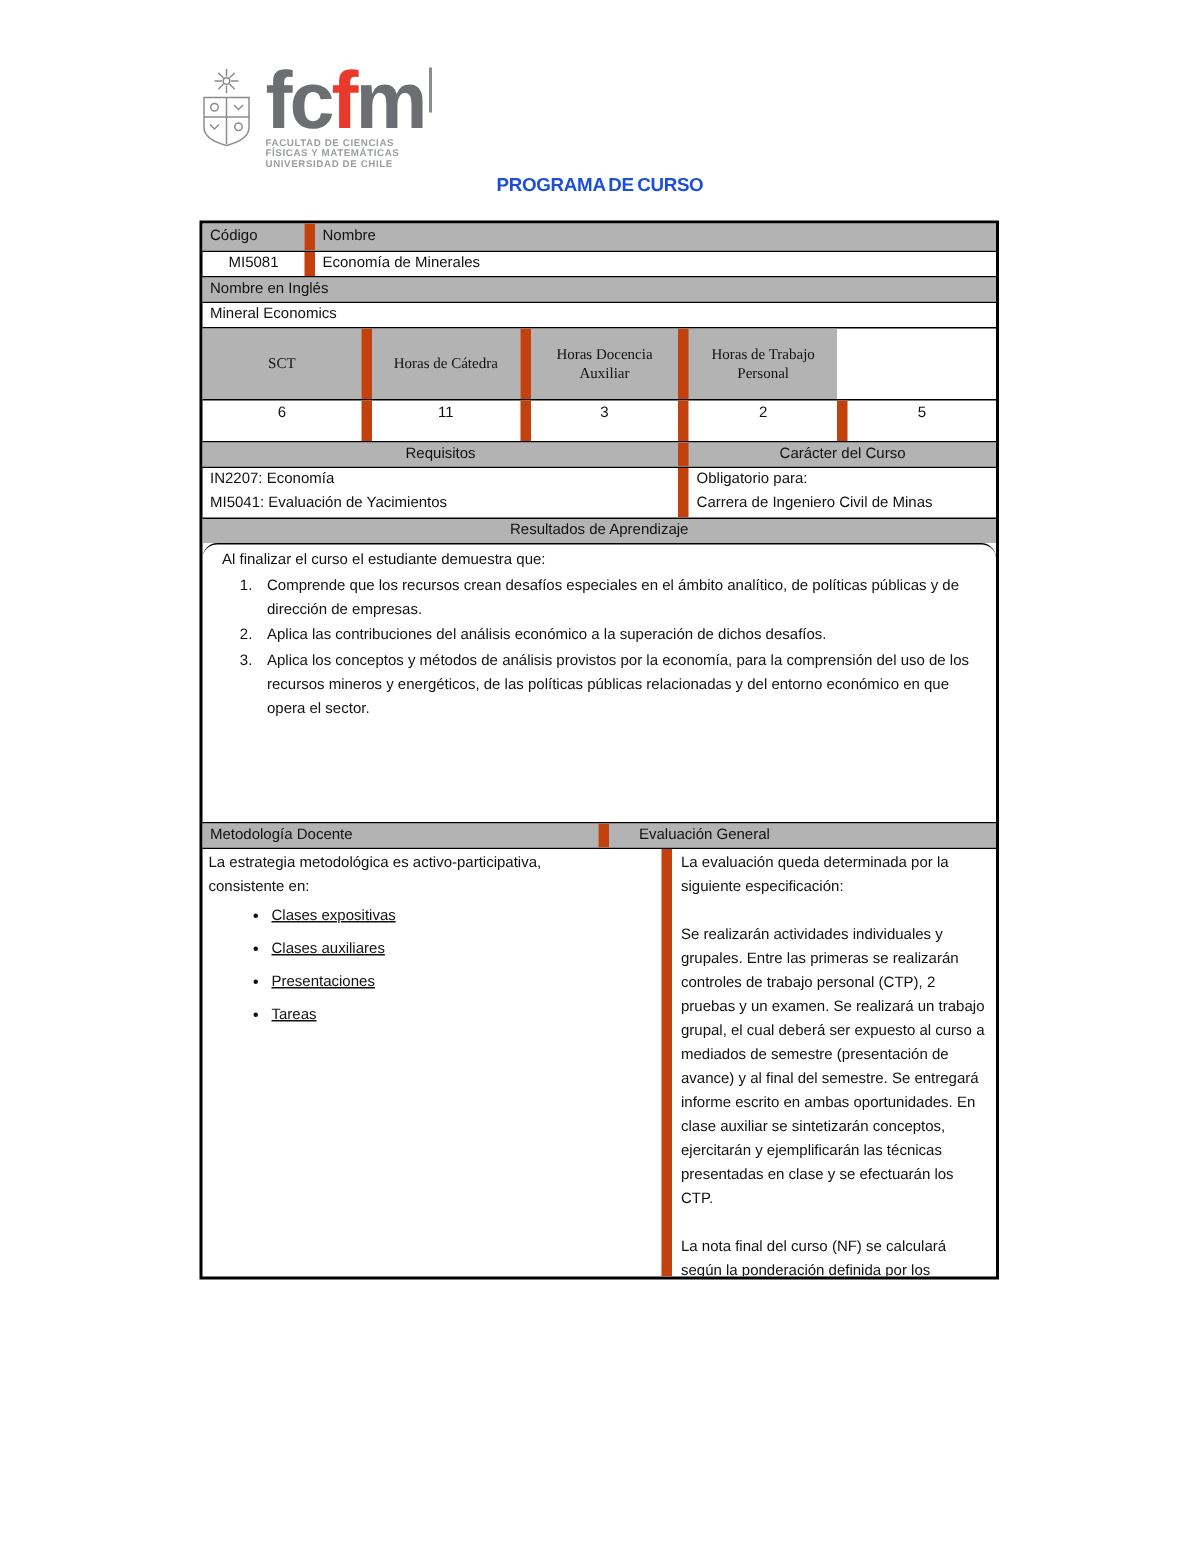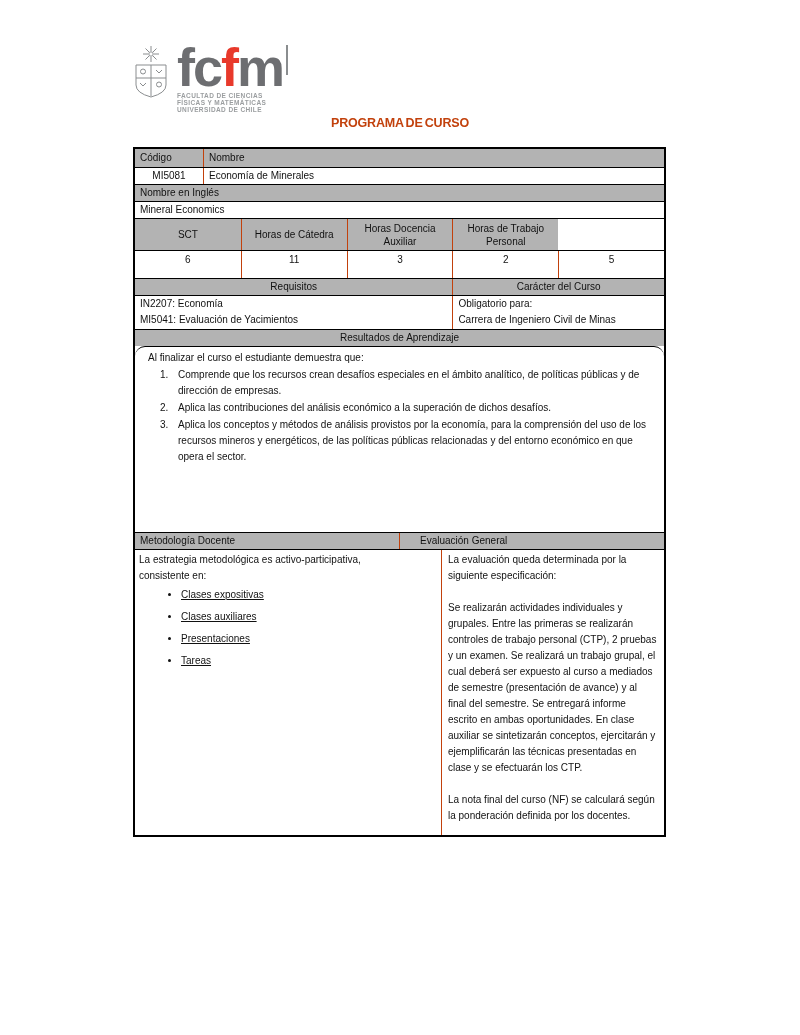--- a/index.html
+++ b/index.html
@@ -17,40 +17,40 @@
   .wordmark { font-weight:bold; font-size:54px; line-height:44px; letter-spacing:-2px; }
   .wm-gray { color:#6d6e71; }
   .wm-red  { color:#e8392b; }
   .wm-bar  { display:inline-block; width:2px; height:30px; background:#8a8d8f; margin-left:3px; vertical-align:top; }
   .logo-caption { margin-top:3px; font-size:6.5px; line-height:7px; letter-spacing:0.4px; color:#9b9ea0; font-weight:bold; }
 
   
   .title {
     position:absolute; left:0; top:116px; width:100%;
     text-align:center; font-weight:bold; font-size:12.5px;
-    letter-spacing:-0.2px; word-spacing:-1px; color:#c2410c;
+    letter-spacing:-0.2px; word-spacing:-1px; color:#1d4ed8;
   }
 
   
   .doc-table {
     position:absolute; left:133px; top:147px; width:529px;
     border:2px solid #000; box-sizing:content-box;
     font-size:10px; line-height:16px;
   }
   .row { display:flex; border-top:1px solid #000; box-sizing:border-box; overflow:hidden; }
   .row:first-child { border-top:none; }
-  .cell { border-left:1px solid #c2410c; box-sizing:border-box; overflow:hidden; }
+  .cell { border-left:7px solid #c2410c; box-sizing:border-box; overflow:hidden; }
   .cell:first-child { border-left:none; }
   .hdr { background:#b3b3b3; }
 
   .v-center { display:flex; align-items:center; }
   .h-center { justify-content:center; text-align:center; }
   .pad-l { padding-left:5px; }
 
-  .r-h18 { height:18px; } .r-h17 { height:17px; } .r-h36 { height:32px; }
+  .r-h18 { height:18px; } .r-h17 { height:17px; } .r-h36 { height:48px;font-family:Liberation Serif, serif; }
   .r-h28 { height:28px; } .r-h34 { height:34px; }
   .r-results { height:186px;border-radius:10px; } .r-body { height:286px;gap:42px; }
 
   .c-code { width:68px; } .c-name { flex:1; }
   .c-fifth { width:20%; }
   .c-req { width:60%; } .c-car { flex:1; }
   .c-half-l { width:49.9%; } .c-half-r { flex:1;padding-left:20px; }
 
   .sct-vals .c-fifth { display:flex; justify-content:center; align-items:flex-start; padding-top:1px; }
 

